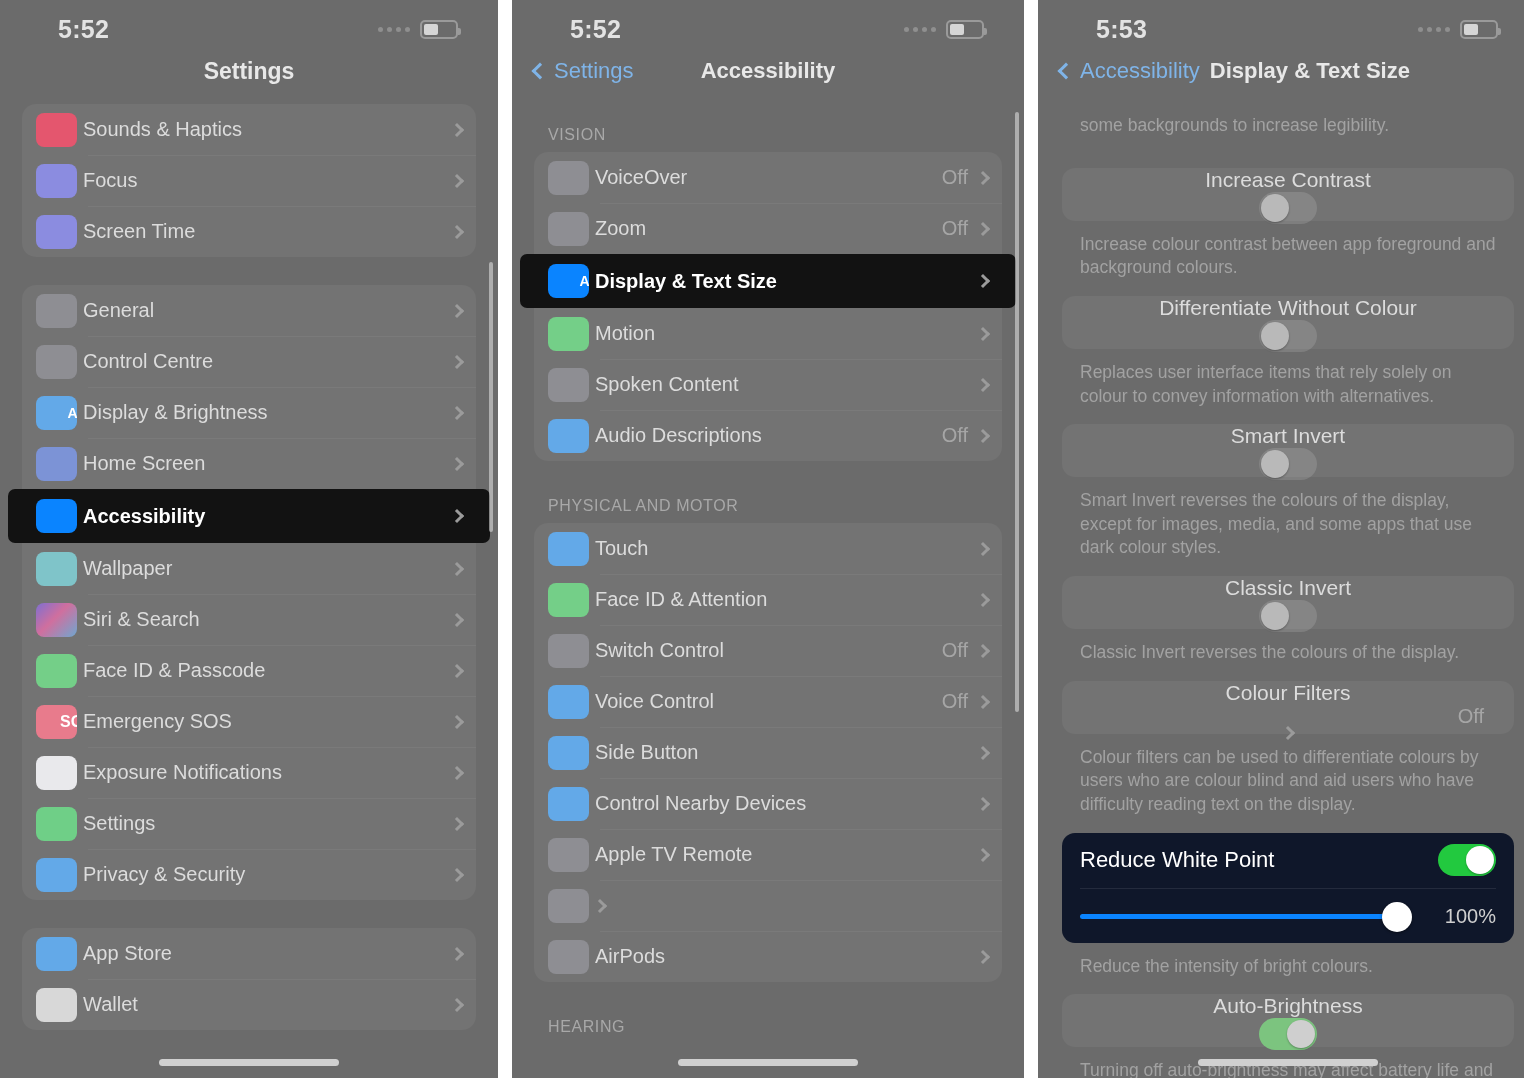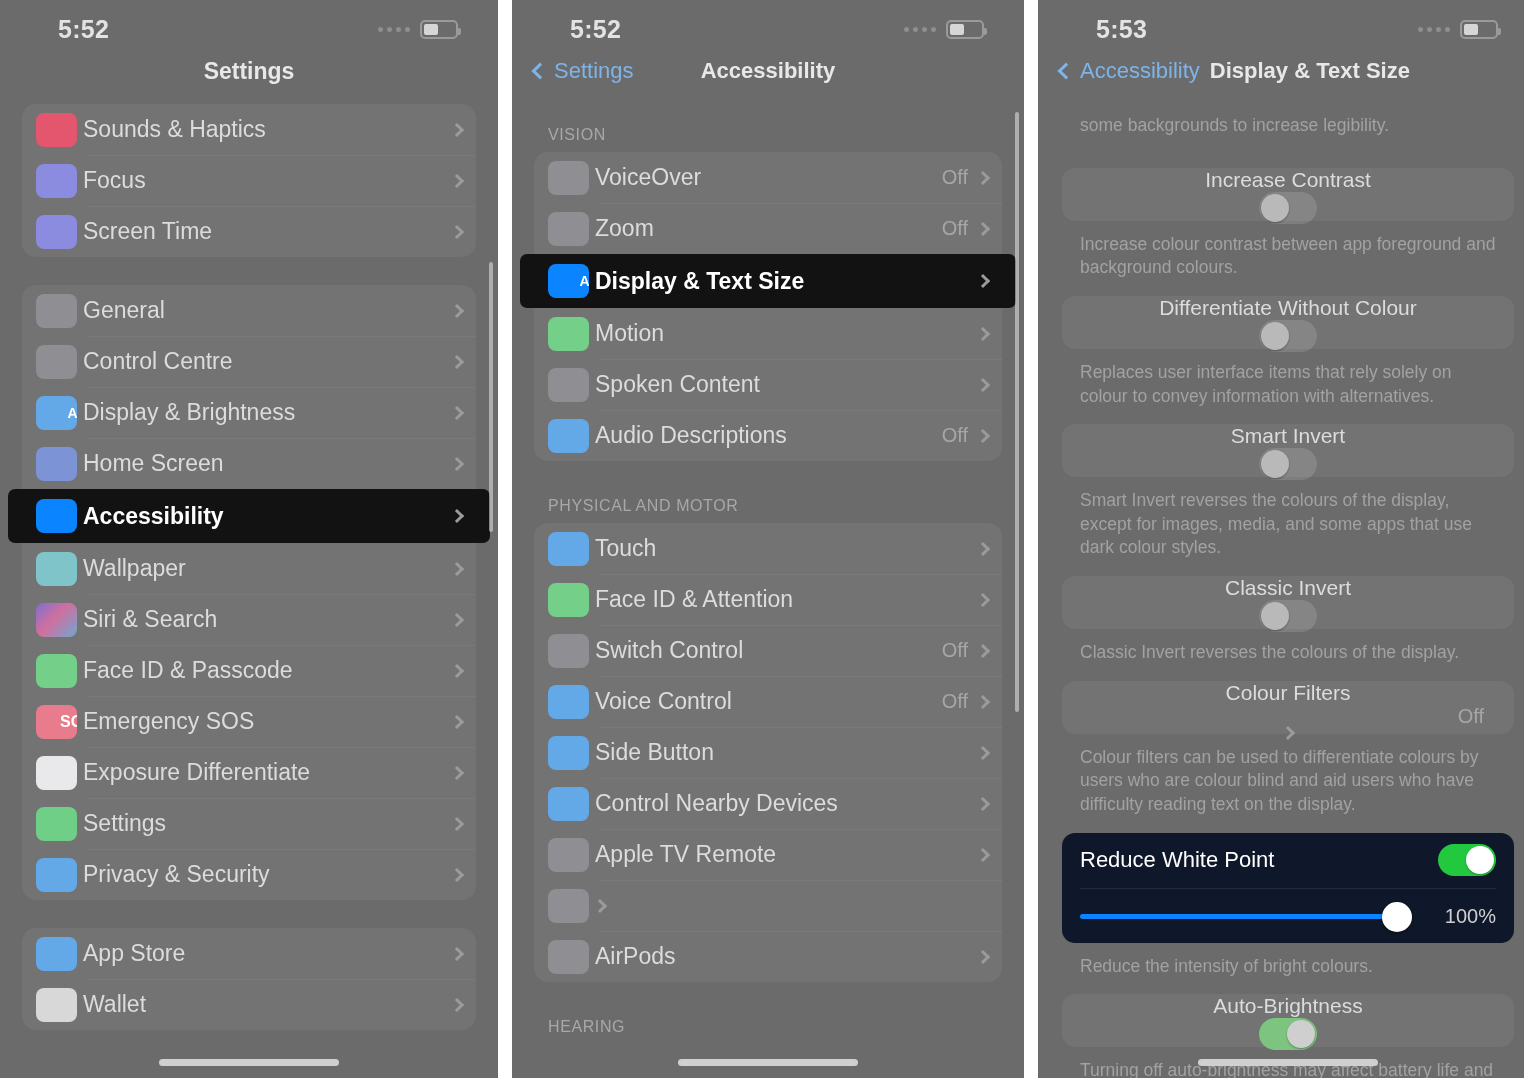--- a/index.html
+++ b/index.html
@@ -110,21 +110,21 @@
     height: 1px; background: rgba(255,255,255,0.055);
   }
   .row .ico {
     width: 18px; height: 34px; border-radius: 8px;
     flex: 0 0 auto; margin-right: 6px;
     display: flex; align-items: center; justify-content: center;
     font-size: 15px; font-weight: 700; color: #ffffff;
     overflow: hidden; position: relative; padding-left: 41px;
   }
   .row .label {
-    font-size: 23px; color: #dcdcdc; flex: 1 1 auto;
+    font-size: 20px; color: #dcdcdc; flex: 1 1 auto;
     white-space: nowrap; overflow: hidden;
   }
   .row .value { font-size: 20px; color: #a6a6a6; margin-right: 10px; }
   .chev {
     width: 10px; height: 10px; flex: 0 0 auto;
     border-top: 3px solid #9b9b9b; border-right: 3px solid #9b9b9b;
     transform: rotate(45deg);
   }
   
   .row.highlight {
@@ -392,21 +392,21 @@
                   <circle cx="17.3" cy="6.7" r="1.2"></circle>
                   <circle cx="19.4" cy="12" r="1.2"></circle>
                   <circle cx="17.3" cy="17.3" r="1.2"></circle>
                   <circle cx="12" cy="19.4" r="1.2"></circle>
                   <circle cx="6.7" cy="17.3" r="1.2"></circle>
                   <circle cx="4.6" cy="12" r="1.2"></circle>
                   <circle cx="6.7" cy="6.7" r="1.2"></circle>
                 </g>
               </svg>
           </div>
-          <div class="label">Exposure Differentiate</div>
+          <div class="label">Exposure Notifications</div>
           <div class="chev"></div>
         </div>
         <div class="row">
           <div class="ico greenlite">
             <svg viewBox="0 0 24 24">
                 <rect x="3.5" y="9.5" width="15" height="5.5" rx="1.6" fill="#fff"></rect>
                 <rect x="19.3" y="11" width="1.6" height="2.6" rx=".7" fill="#fff"></rect>
               </svg>
           </div>
           <div class="label">Settings</div>

